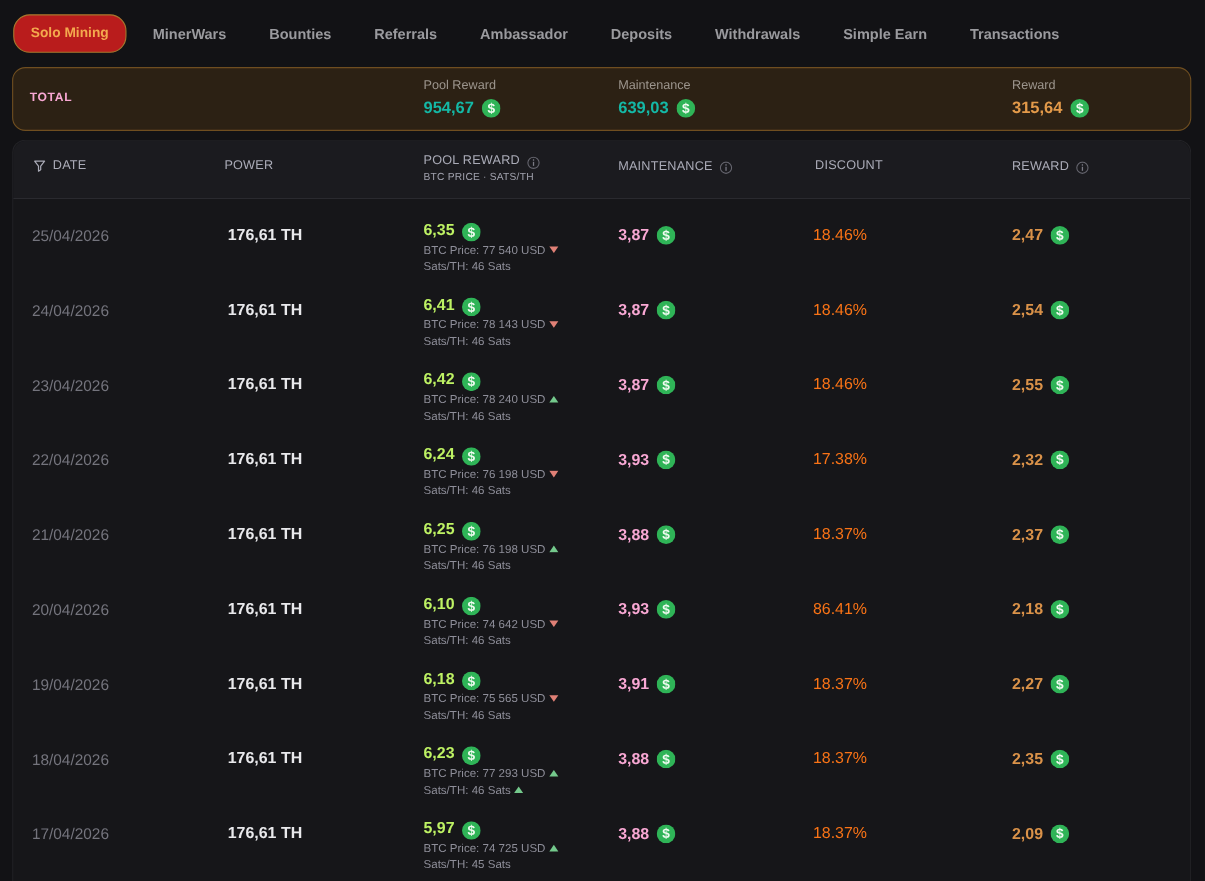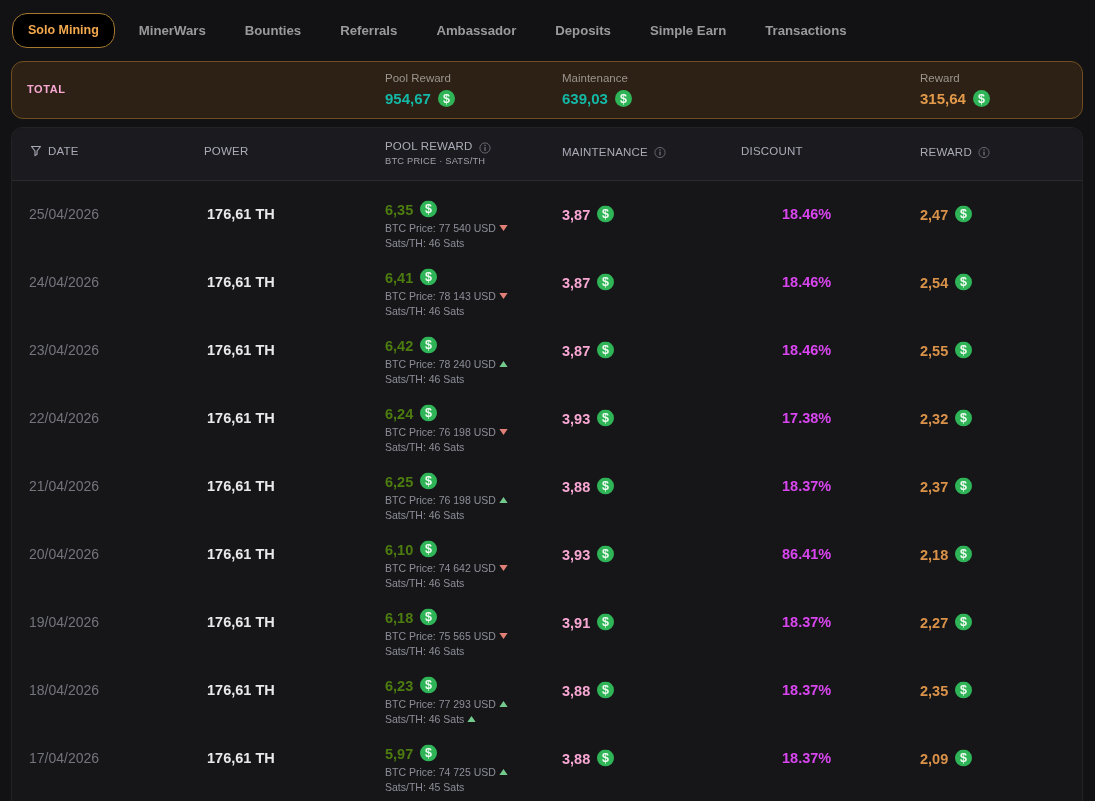--- a/index.html
+++ b/index.html
@@ -9,21 +9,21 @@
     font-family:"Liberation Sans", sans-serif;
     position:relative;
   }
   
   .tabs { position:absolute; left:12px; top:13px; display:flex; align-items:center; }
   .tab {
     height:35px; line-height:35px; padding:0 15px; margin-right:9px;
     font-size:13.2px; font-weight:bold; color:#9a9a9e; white-space:nowrap;
   }
   .tab.active {
-    font-size:12.5px; color:#f3a94e; background:#000000; border:1px solid #a5782e;
+    font-size:12.5px; color:#f3a94e; background:#b91c1c; border:1px solid #a5782e;
     border-radius:15px; line-height:33px;
   }
   
   .total {
     position:absolute; left:11px; top:61px; width:1072px; height:58px;
     background:#2c2114; border:1px solid #6f4e20; border-radius:12px;
   }
   .total .tl {
     position:absolute; left:15px; top:calc(50% - 1px); transform:translateY(-50%);
     font-size:11px; font-weight:bold; letter-spacing:.6px; color:#f9a8d4;
@@ -50,39 +50,40 @@
   }
   .th .sub { font-size:9.3px; letter-spacing:.2px; color:#a0a1ad; }
   .info { margin-left:6px; margin-top:3px; }
   
   .row { position:relative; height:68px; }
   .cell { position:absolute; top:50%; transform:translateY(-50%); white-space:nowrap; }
   .c-date { top:calc(50% - 1px); left:17px;  font-size:14px; color:#74747d; }
   .c-pow  { top:calc(50% - 1px); left:195px; font-size:14.5px; font-weight:bold; color:#e9e9ec; }
   .c-pool { left:373px; }
   .c-mnt  { top:calc(50% - 1px); left:550px; font-size:14.5px; font-weight:bold; color:#f9a8d4; display:flex; align-items:center; }
-  .c-dis  { top:calc(50% - 1px); left:770px; font-size:14.5px; font-weight:bold; color:#d946ef; }
+  .c-dis  { top:calc(50% - 1px); left:727px; font-size:14.5px; font-weight:normal; color:#f97316; }
   .c-rew  { top:calc(50% - 1px); left:908px; font-size:14.5px; font-weight:bold; color:#da9249; display:flex; align-items:center; }
   .c-mnt .coin, .c-rew .coin { margin-left:7px; }
-  .pv { font-size:14.5px; font-weight:bold; color:#4d7c0f; line-height:19px; display:flex; align-items:flex-start;margin-top:20px; }
+  .pv { font-size:14.5px; font-weight:bold; color:#bef264; line-height:19px; display:flex; align-items:flex-end;margin-top:20px; }
   .pv .coin { margin-left:7px; }
   .pb { font-size:10.5px; color:#8e8e99; line-height:17px; }
   .ps { font-size:10.5px; color:#8e8e99; line-height:13px; }
   .tri { display:inline-block; margin-left:3px; }
   .coin { display:inline-block; width:17px; height:17px; flex:0 0 17px; }
 </style>
 </head>
 <body>
   <div class="tabs">
     <div class="tab active">Solo Mining</div>
     <div class="tab">MinerWars</div>
     <div class="tab">Bounties</div>
     <div class="tab">Referrals</div>
     <div class="tab">Ambassador</div>
     <div class="tab">Deposits</div>
+    <div class="tab">Withdrawals</div>
     <div class="tab">Simple Earn</div>
     <div class="tab">Transactions</div>
   </div>
 
   <div class="total">
     <div class="tl">TOTAL</div>
     <div class="tcol" style="left:373px">
       <div class="lab">Pool Reward</div>
       <div class="val">954,67 <svg class="coin" viewBox="0 0 17 17">
           <circle cx="8.5" cy="8.5" r="8.5" fill="#2fb457"></circle>

